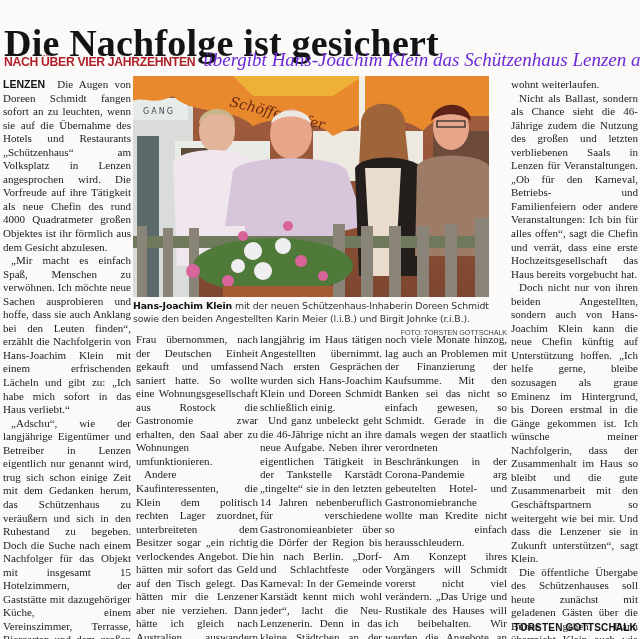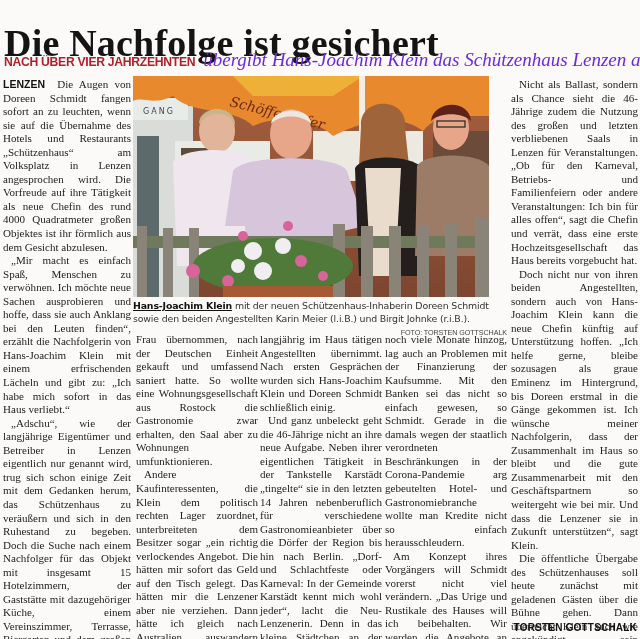--- a/index.html
+++ b/index.html
@@ -12,21 +12,21 @@
   .col p { margin:0; text-indent:0; }
   .col p.ind { text-indent:8px; }
   .dateline { font-family:"Liberation Sans", sans-serif; font-weight:bold; font-size:10.5px; color:#111;margin-top:32px; }
   .c1 { left:3px; top:78px; width:128px; }
   .c2 { left:136px; top:333px; width:122px; }
   .c3 { left:260px; top:333px; width:122px; }
   .c4 { left:385px; top:333px; width:122px; }
   .c5 { left:511px; top:78px; width:127px; }
   .photo { position:absolute; left:133px; top:76px; width:356px; height:221px; overflow:hidden; background:#a9765a; }
   .caption { position:absolute; left:133px; top:299px; width:374px; font-family:"DejaVu Sans", sans-serif; font-size:9.4px; line-height:13px; color:#333; letter-spacing:-0.15px; }
-  .caption b { color:#111;text-decoration:underline; }
+  .caption b { color:#111; }
   .credit { font-family:"Liberation Sans", sans-serif; font-size:7.2px; color:#444; float:right; margin-top:1px; letter-spacing:-0.1px; }
   .author { position:absolute; right:3px; top:622px; font-family:Liberation Sans, sans-serif; font-weight:bold; font-size:10px; color:#111; letter-spacing:0.2px;text-align:center; }
 </style>
 </head>
 <body>
 
 <h1 class="headline">Die Nachfolge ist gesichert</h1>
 
 <div class="subline">
   <span class="kicker">NACH ÜBER VIER JAHRZEHNTEN</span>
@@ -133,18 +133,19 @@
   <p class="ind">Und ganz unbeleckt geht die 46-Jährige nicht an ihre neue Aufgabe. Neben ihrer eigentlichen Tätigkeit in der Tankstelle Karstädt „tingelte“ sie in den letzten 14 Jahren nebenberuflich für verschiedene Gastronomieanbieter über die Dörfer der Region bis hin nach Berlin. „Dorf- und Schlachtfeste oder Karneval: In der Gemeinde Karstädt kennt mich wohl jeder“, lacht die Neu-Lenzenerin. Denn in das kleine Städtchen an der Elbe zog sie der Liebe wegen vor eineinhalb Jahren.</p>
 
 </div>
 
 <div class="col c4">
   <p>noch viele Monate hinzog, lag auch an Problemen mit der Finanzierung der Kaufsumme. Mit den Banken sei das nicht so einfach gewesen, so Schmidt. Gerade in die damals wegen der staatlich verordneten Beschränkungen in der Corona-Pandemie arg gebeutelten Hotel- und Gastronomiebranche wollte man Kredite nicht so einfach herausschleudern.</p>
   <p class="ind">Am Konzept ihres Vorgängers will Schmidt vorerst nicht viel verändern. „Das Urige und Rustikale des Hauses will ich beibehalten. Wir werden die Angebote an Speisen verkleinern, die Gerichte auf der Karte öfter mal wechseln. Vielleicht bieten wir auch mal eine Themenwoche an“, blickt die neue Schützenhaus-Chefin voraus. Auch der Hotelbetrieb soll wie ge-</p>
 </div>
 
 <div class="col c5">
+  <p>wohnt weiterlaufen.</p>
   <p class="ind">Nicht als Ballast, sondern als Chance sieht die 46-Jährige zudem die Nutzung des großen und letzten verbliebenen Saals in Lenzen für Veranstaltungen. „Ob für den Karneval, Betriebs- und Familienfeiern oder andere Veranstaltungen: Ich bin für alles offen“, sagt die Chefin und verrät, dass eine erste Hochzeitsgesellschaft das Haus bereits vorgebucht hat.</p>
   <p class="ind">Doch nicht nur von ihren beiden Angestellten, sondern auch von Hans-Joachim Klein kann die neue Chefin künftig auf Unterstützung hoffen. „Ich helfe gerne, bleibe sozusagen als graue Eminenz im Hintergrund, bis Doreen erstmal in die Gänge gekommen ist. Ich wünsche meiner Nachfolgerin, dass der Zusammenhalt im Haus so bleibt und die gute Zusammenarbeit mit den Geschäftspartnern so weitergeht wie bei mir. Und dass die Lenzener sie in Zukunft unterstützen“, sagt Klein.</p>
   <p class="ind">Die öffentliche Übergabe des Schützenhauses soll heute zunächst mit geladenen Gästen über die Bühne gehen. Dann überreicht Klein auch wie angekündigt sein Schlüsselbund an seine Nachfolgerin. „Genau so wird das Schützenhaus übergeben. Alle Schlüssel zusammen, inklusive des Schlüsselbandes. Dieses habe ich nie gewechselt. Es ist ein Glücksbringer und den soll mein Nachfolger auch erhalten. “</p>
 </div>
 
 <div class="author">TORSTEN GOTTSCHALK</div>
 
 </body></html>

